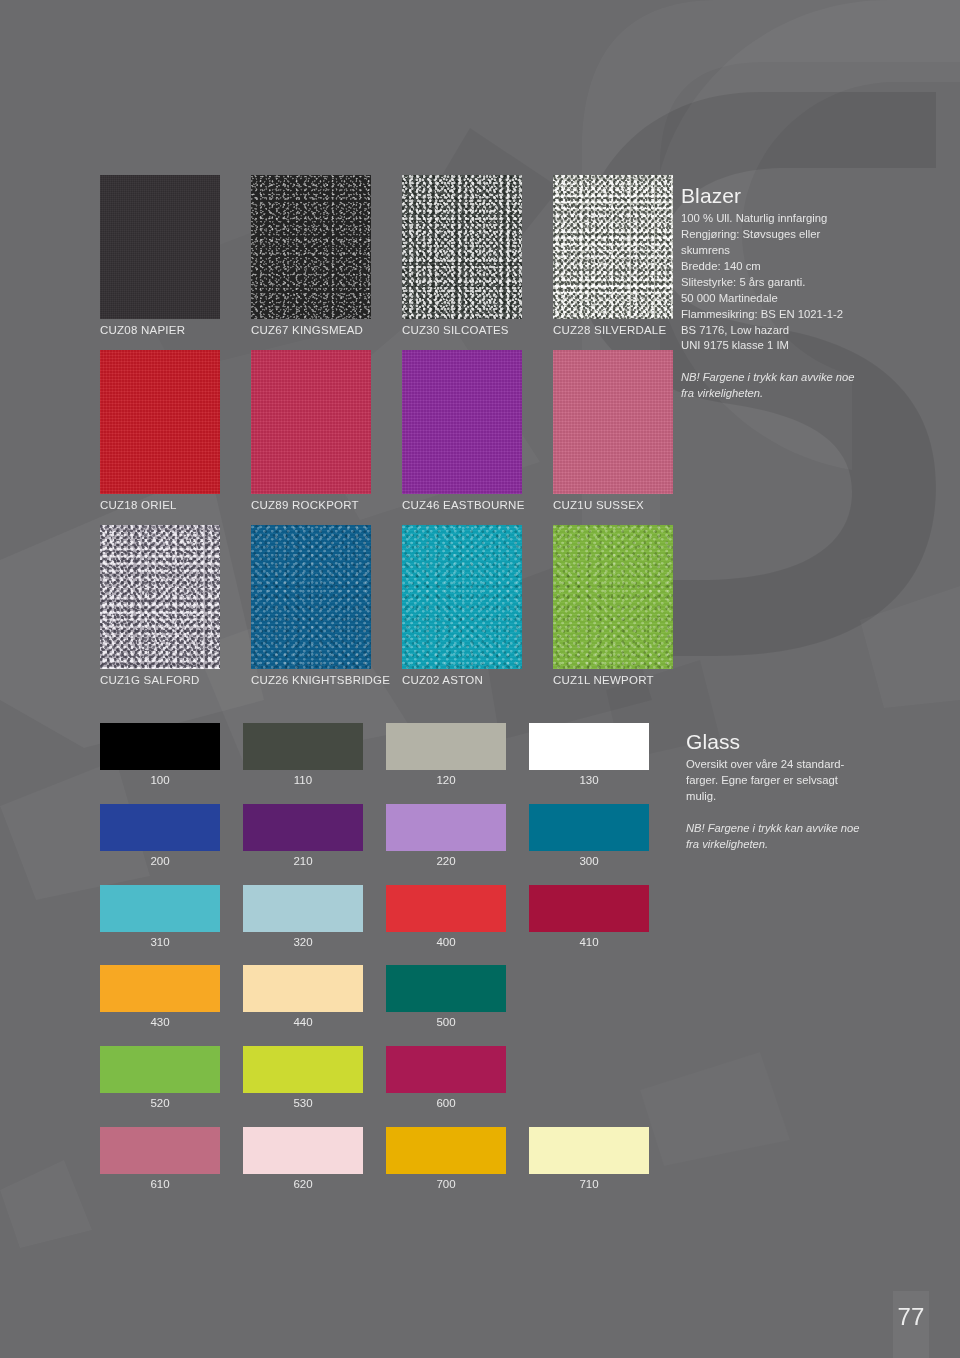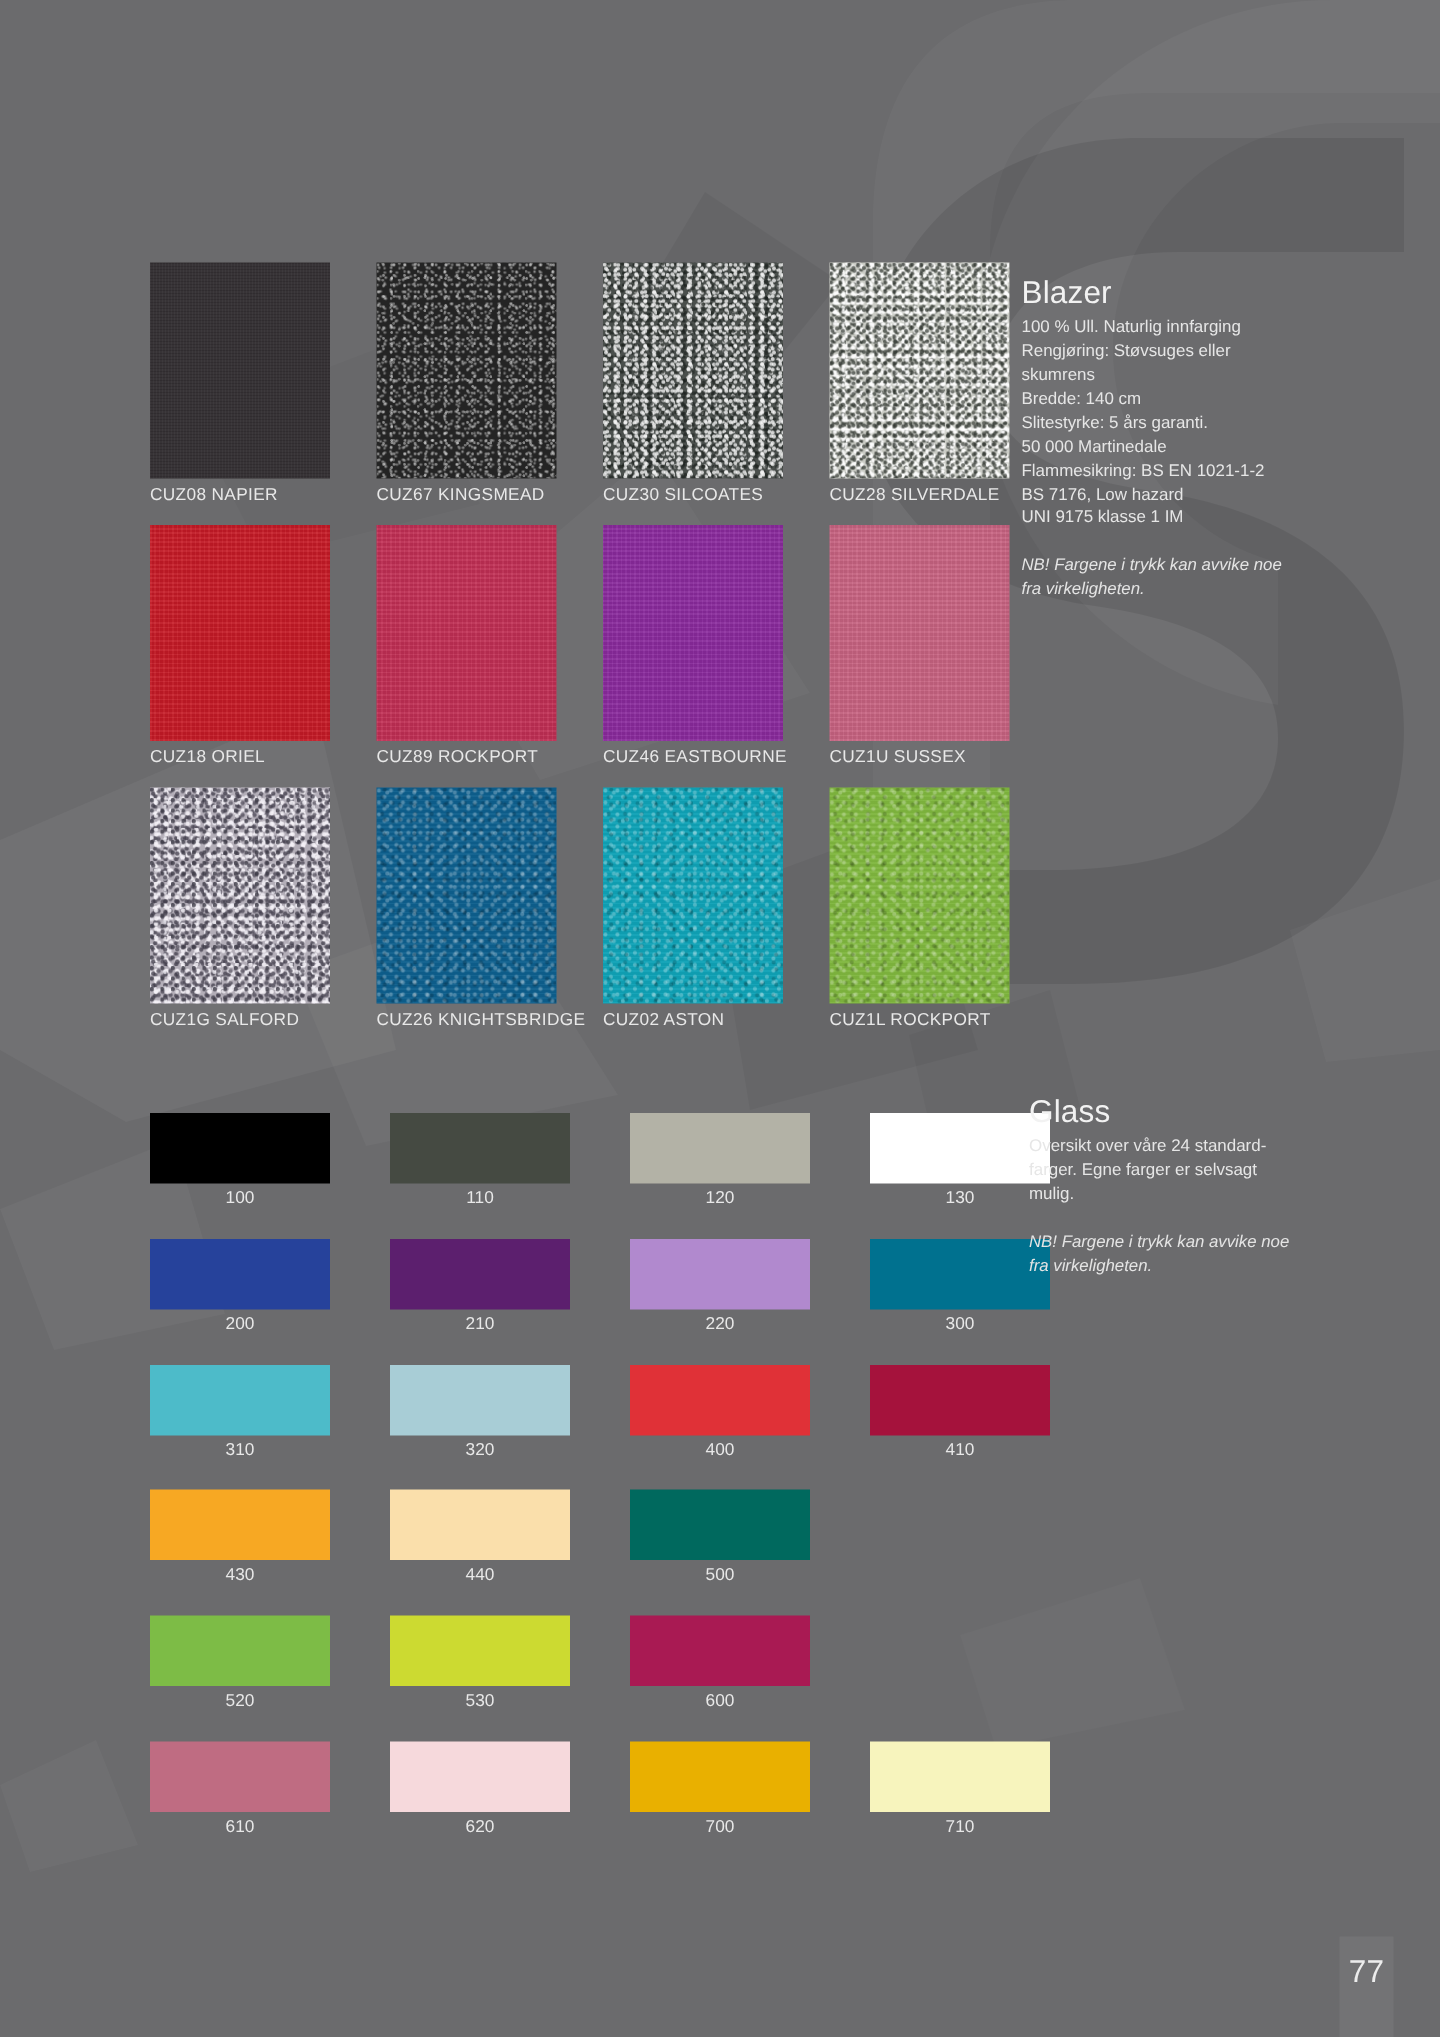--- a/index.html
+++ b/index.html
@@ -186,23 +186,22 @@
   }
 
   
   .glass-grid {
     position: absolute;
     left: 100px;
     top: 723px;
   }
   .glass-row {
     display: flex;
-    gap: 40px;
+    gap: 23px;
     margin-bottom: 16px;
-    margin-top: 19px;
   }
   .glass-cell { width: 120px; }
   .glass-swatch {
     width: 120px;
     height: 47px;
     display: block;
   }
   .glass-label {
     font-size: 11.5px;
     color: #e8e8e8;
@@ -219,21 +218,21 @@
     width: 36px;
     height: 67px;
     background: rgba(255,255,255,0.055);
   }
   #page-number {
     position: absolute;
     left: 0;
     top: 12px;
     width: 36px;
     text-align: center;
-    font-size: 21px;
+    font-size: 24px;
     color: #ececec;
     letter-spacing: 0.01em;
   }
 </style>
 </head>
 <body>
 
 <div id="page">
 
   <svg id="bg" viewBox="0 0 960 1358" xmlns="http://www.w3.org/2000/svg">
@@ -311,21 +310,21 @@
       <div class="fabric-cell">
         <span class="fabric-swatch tex tex-flecked" style="background:#0d5f8d"></span>
         <div class="fabric-label">CUZ26 KNIGHTSBRIDGE</div>
       </div>
       <div class="fabric-cell">
         <span class="fabric-swatch tex tex-flecked" style="background:#0fa2b6"></span>
         <div class="fabric-label">CUZ02 ASTON</div>
       </div>
       <div class="fabric-cell">
         <span class="fabric-swatch tex tex-flecked" style="background:#7fb63e"></span>
-        <div class="fabric-label">CUZ1L ROCKPORT</div>
+        <div class="fabric-label">CUZ1L NEWPORT</div>
       </div>
     </div>
 
   </div>
 
   <div class="info-panel" id="blazer-panel">
     <h2 class="panel-title">Blazer</h2>
     <p class="panel-spec">
       <span>100 % Ull. Naturlig innfarging</span><br>
       <span>Rengjøring: Støvsuges eller</span><br>

